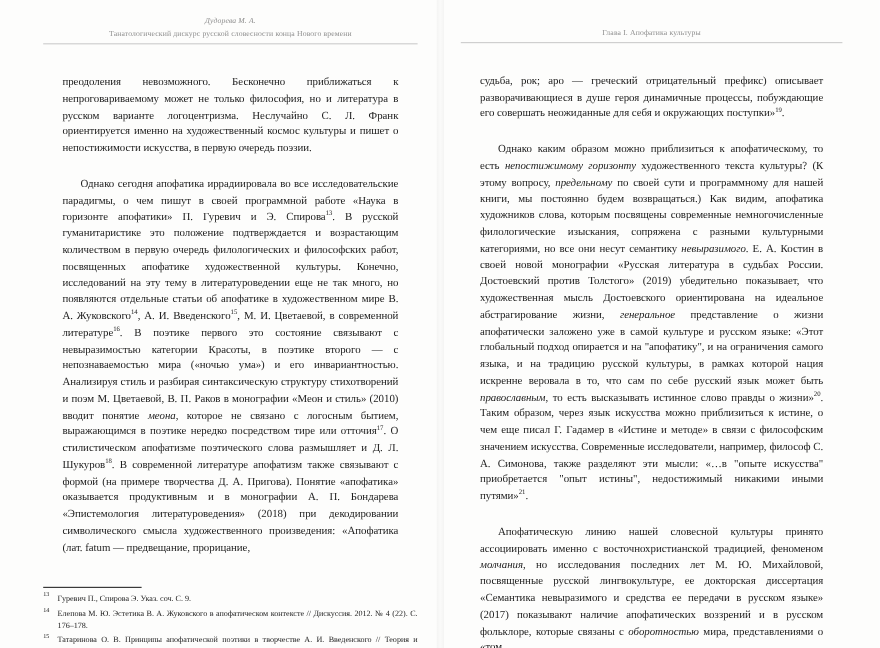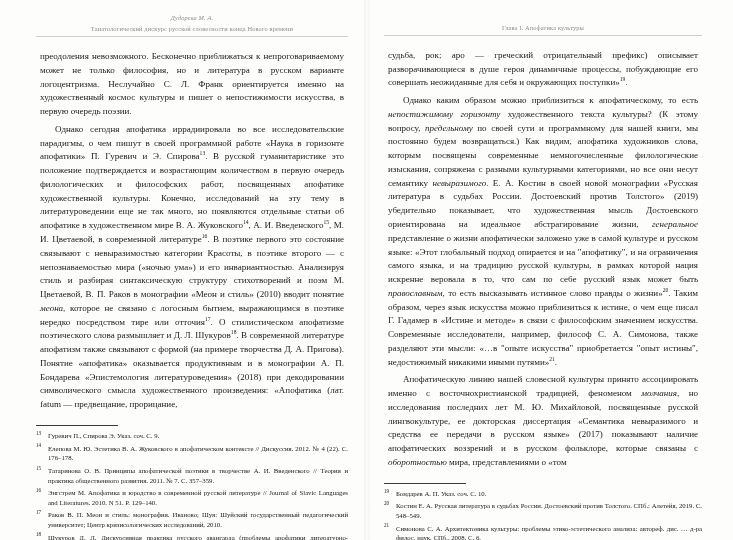--- a/index.html
+++ b/index.html
@@ -79,21 +79,21 @@
   .body-text {
     flex: 1 1 auto;
     font-size: 9.05px;
     line-height: 1.522;
     text-align: justify;
     text-justify: inter-word;
     hyphens: manual;
     letter-spacing: -0.02px;
   }
   .body-text p {
-    margin: 4px;
+    margin: 16px;
     text-indent: 15px;
   }
   .body-text p.noindent {
     text-indent: 0;
   }
   i, .ital { font-style: italic; }
   sup {
     font-size: 5.6px;
     vertical-align: super;
     line-height: 0;

